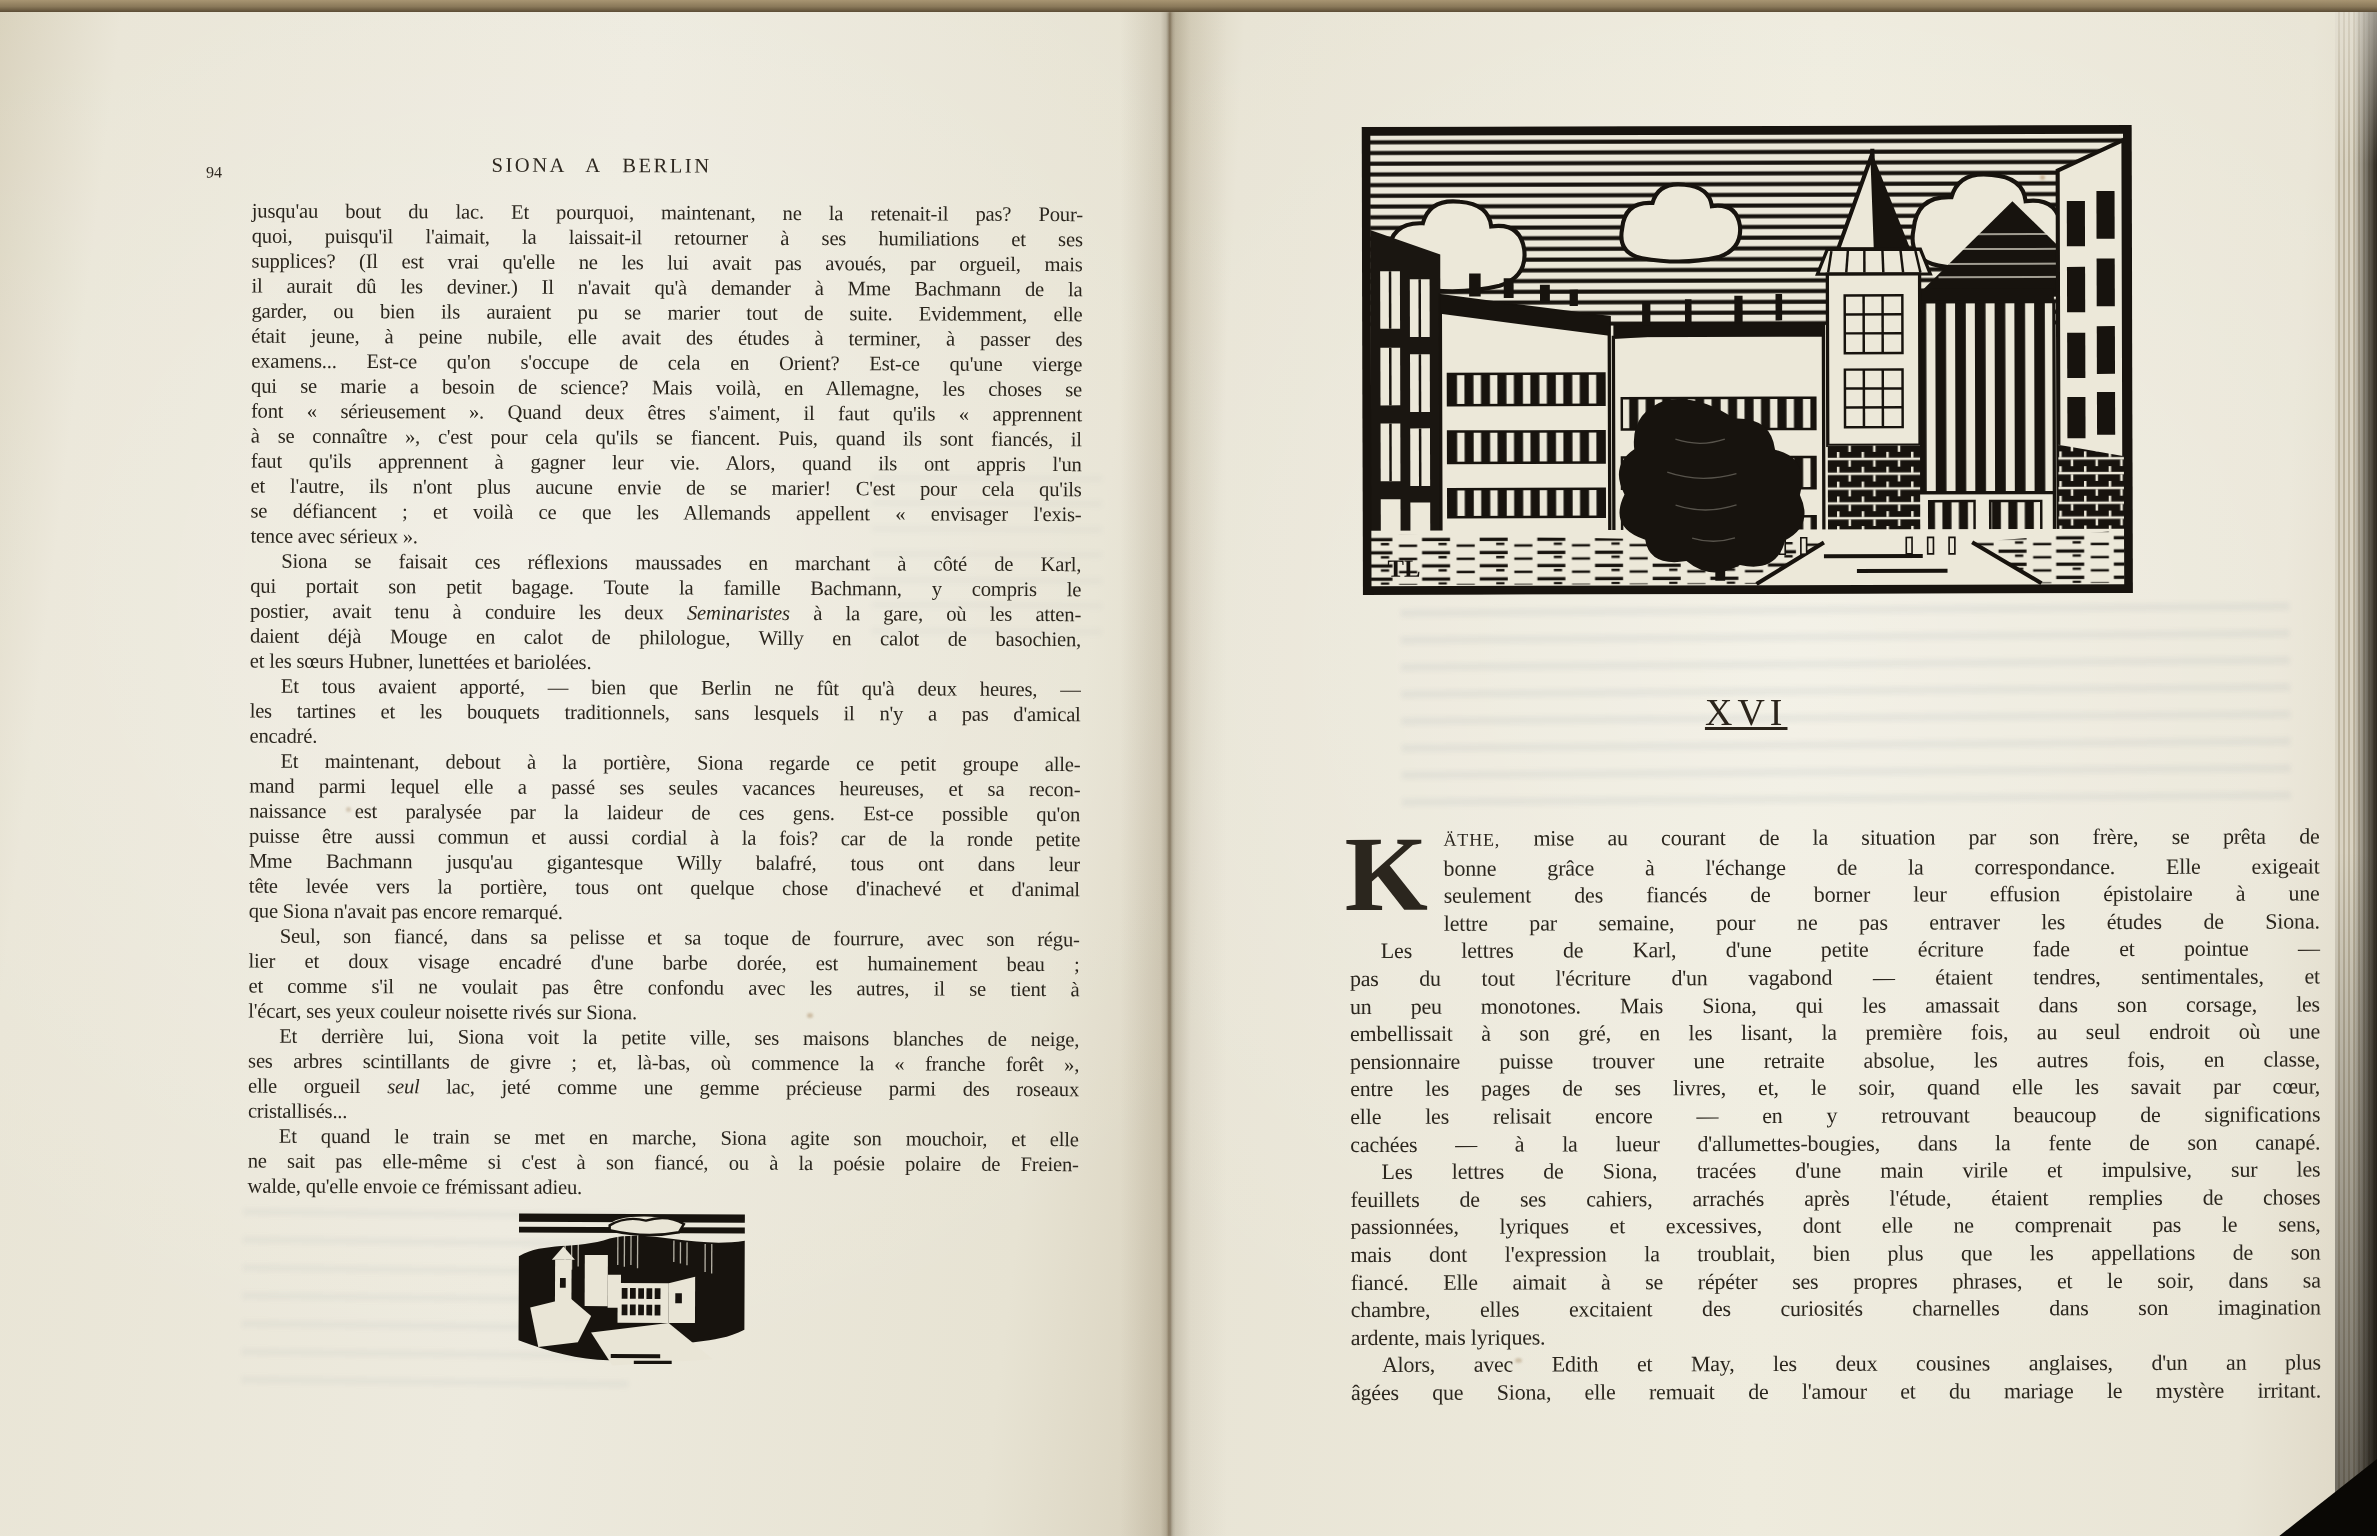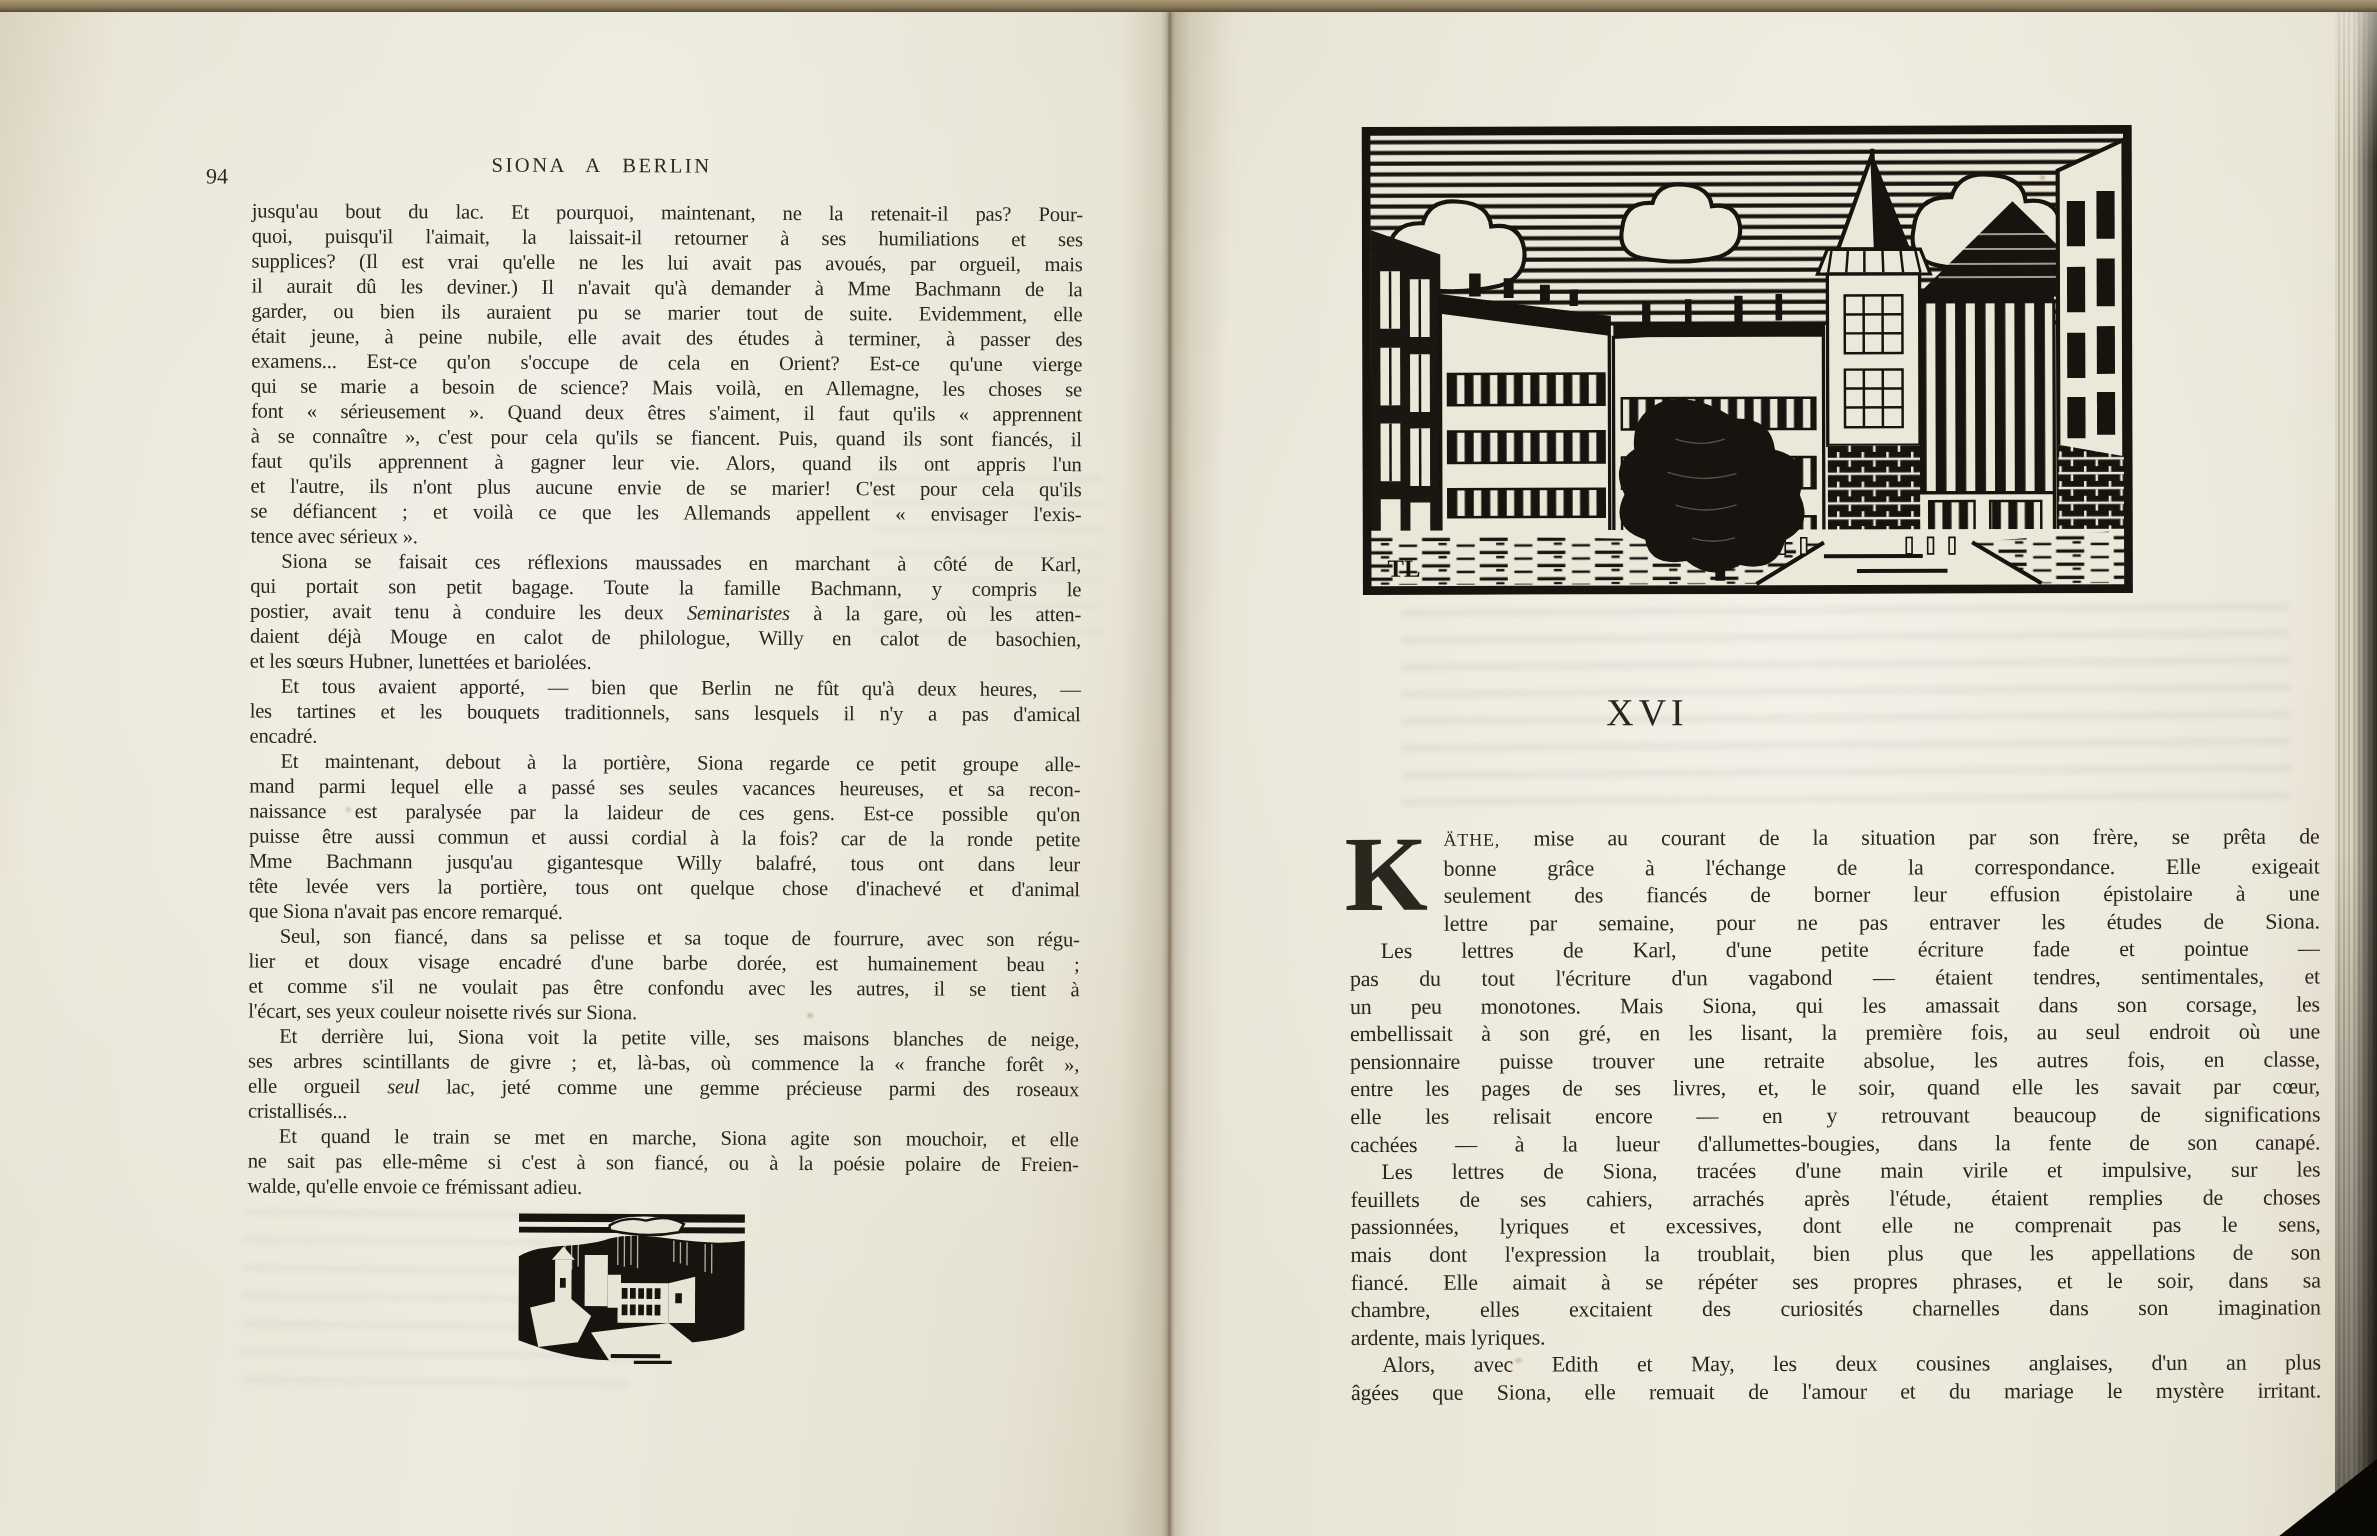--- a/index.html
+++ b/index.html
@@ -28,34 +28,34 @@
       linear-gradient(180deg, rgba(235,231,220,.55) 0%, rgba(235,231,220,0) 10%, rgba(0,0,0,0) 55%, rgba(12,9,5,.55) 100%),
       linear-gradient(to right, rgba(0,0,0,0) 0%, rgba(0,0,0,0) 42%, rgba(18,14,8,.9) 100%),
       repeating-linear-gradient(to right,#d9d3c2 0 3.3px,#bdb49e 3.3px 5px);}
   .corner-shadow{position:absolute;right:0;bottom:0;width:99px;height:78px;background:#0a0805;
     clip-path:polygon(100% 0,100% 100%,0 100%);}
   
   .left-content{position:absolute;left:0;top:0;width:100%;height:100%;transform:rotate(.25deg);transform-origin:576px 165px;}
   .right-content{position:absolute;left:0;top:0;width:100%;height:100%;transform:rotate(-.15deg);transform-origin:576px 247px;}
   .running-header{position:absolute;left:436px;top:142px;width:331px;text-align:center;
     font-size:20.6px;letter-spacing:2.5px;word-spacing:13px;color:#2e2820;}
-  .page-number{position:absolute;left:206px;top:153px;font-size:22px;color:#2e2820;}
+  .page-number{position:absolute;left:206px;top:153px;font-size:16px;color:#2e2820;}
   .text-block{position:absolute;color:#2b261e;}
   .text-block.left-text{left:252px;top:188px;width:831px;font-size:20.6px;line-height:25px;letter-spacing:-0.2px;}
   .text-block.right-text{left:179px;top:812px;width:970px;font-size:22px;line-height:27.6px;letter-spacing:-0.2px;}
   .para{margin:0;}
   .line{text-align:justify;text-align-last:justify;}
   .line.last{text-align-last:left;}
   .line.indent{text-indent:31px;}
   .dropcap-para{position:relative;}
   .dropcap-para .line.dc{margin-left:94px;}
   .dropcap{position:absolute;left:-5px;top:-1.6px;font-size:107px;line-height:102px;font-weight:bold;color:#2b261e;}
   .smallcaps{font-size:.82em;letter-spacing:0.8px;}
-  .chapter-number{position:absolute;left:436px;top:678px;width:280px;
-    font-size:38px;letter-spacing:5px;color:#2b241b;}
+  .chapter-number{position:absolute;left:436px;top:678px;width:280px;text-align:center;
+    font-size:38px;letter-spacing:5px;color:#2b241b;text-decoration:underline;}
   
   .ghost{position:absolute;filter:blur(2.5px);pointer-events:none;}
   .g-right{left:231px;top:594px;width:889px;height:212px;opacity:.6;transform:rotate(-.3deg);
     background:repeating-linear-gradient(180deg, rgba(84,104,124,.12) 0 8.2px, rgba(84,104,124,0) 8.2px 27px);}
   .g-left{left:247px;top:1199px;width:387px;height:193px;opacity:.5;transform:rotate(.4deg);
     background:repeating-linear-gradient(180deg, rgba(90,108,126,.11) 0 7.4px, rgba(90,108,126,0) 7.4px 28px);}
   .g-left2{left:873px;top:461px;width:231px;height:165px;opacity:.35;
     background:repeating-linear-gradient(180deg, rgba(90,108,126,.10) 0 6.6px, rgba(90,108,126,0) 6.6px 25.5px);}
   .spot{position:absolute;border-radius:50%;pointer-events:none;}
   .illu{position:absolute;}

